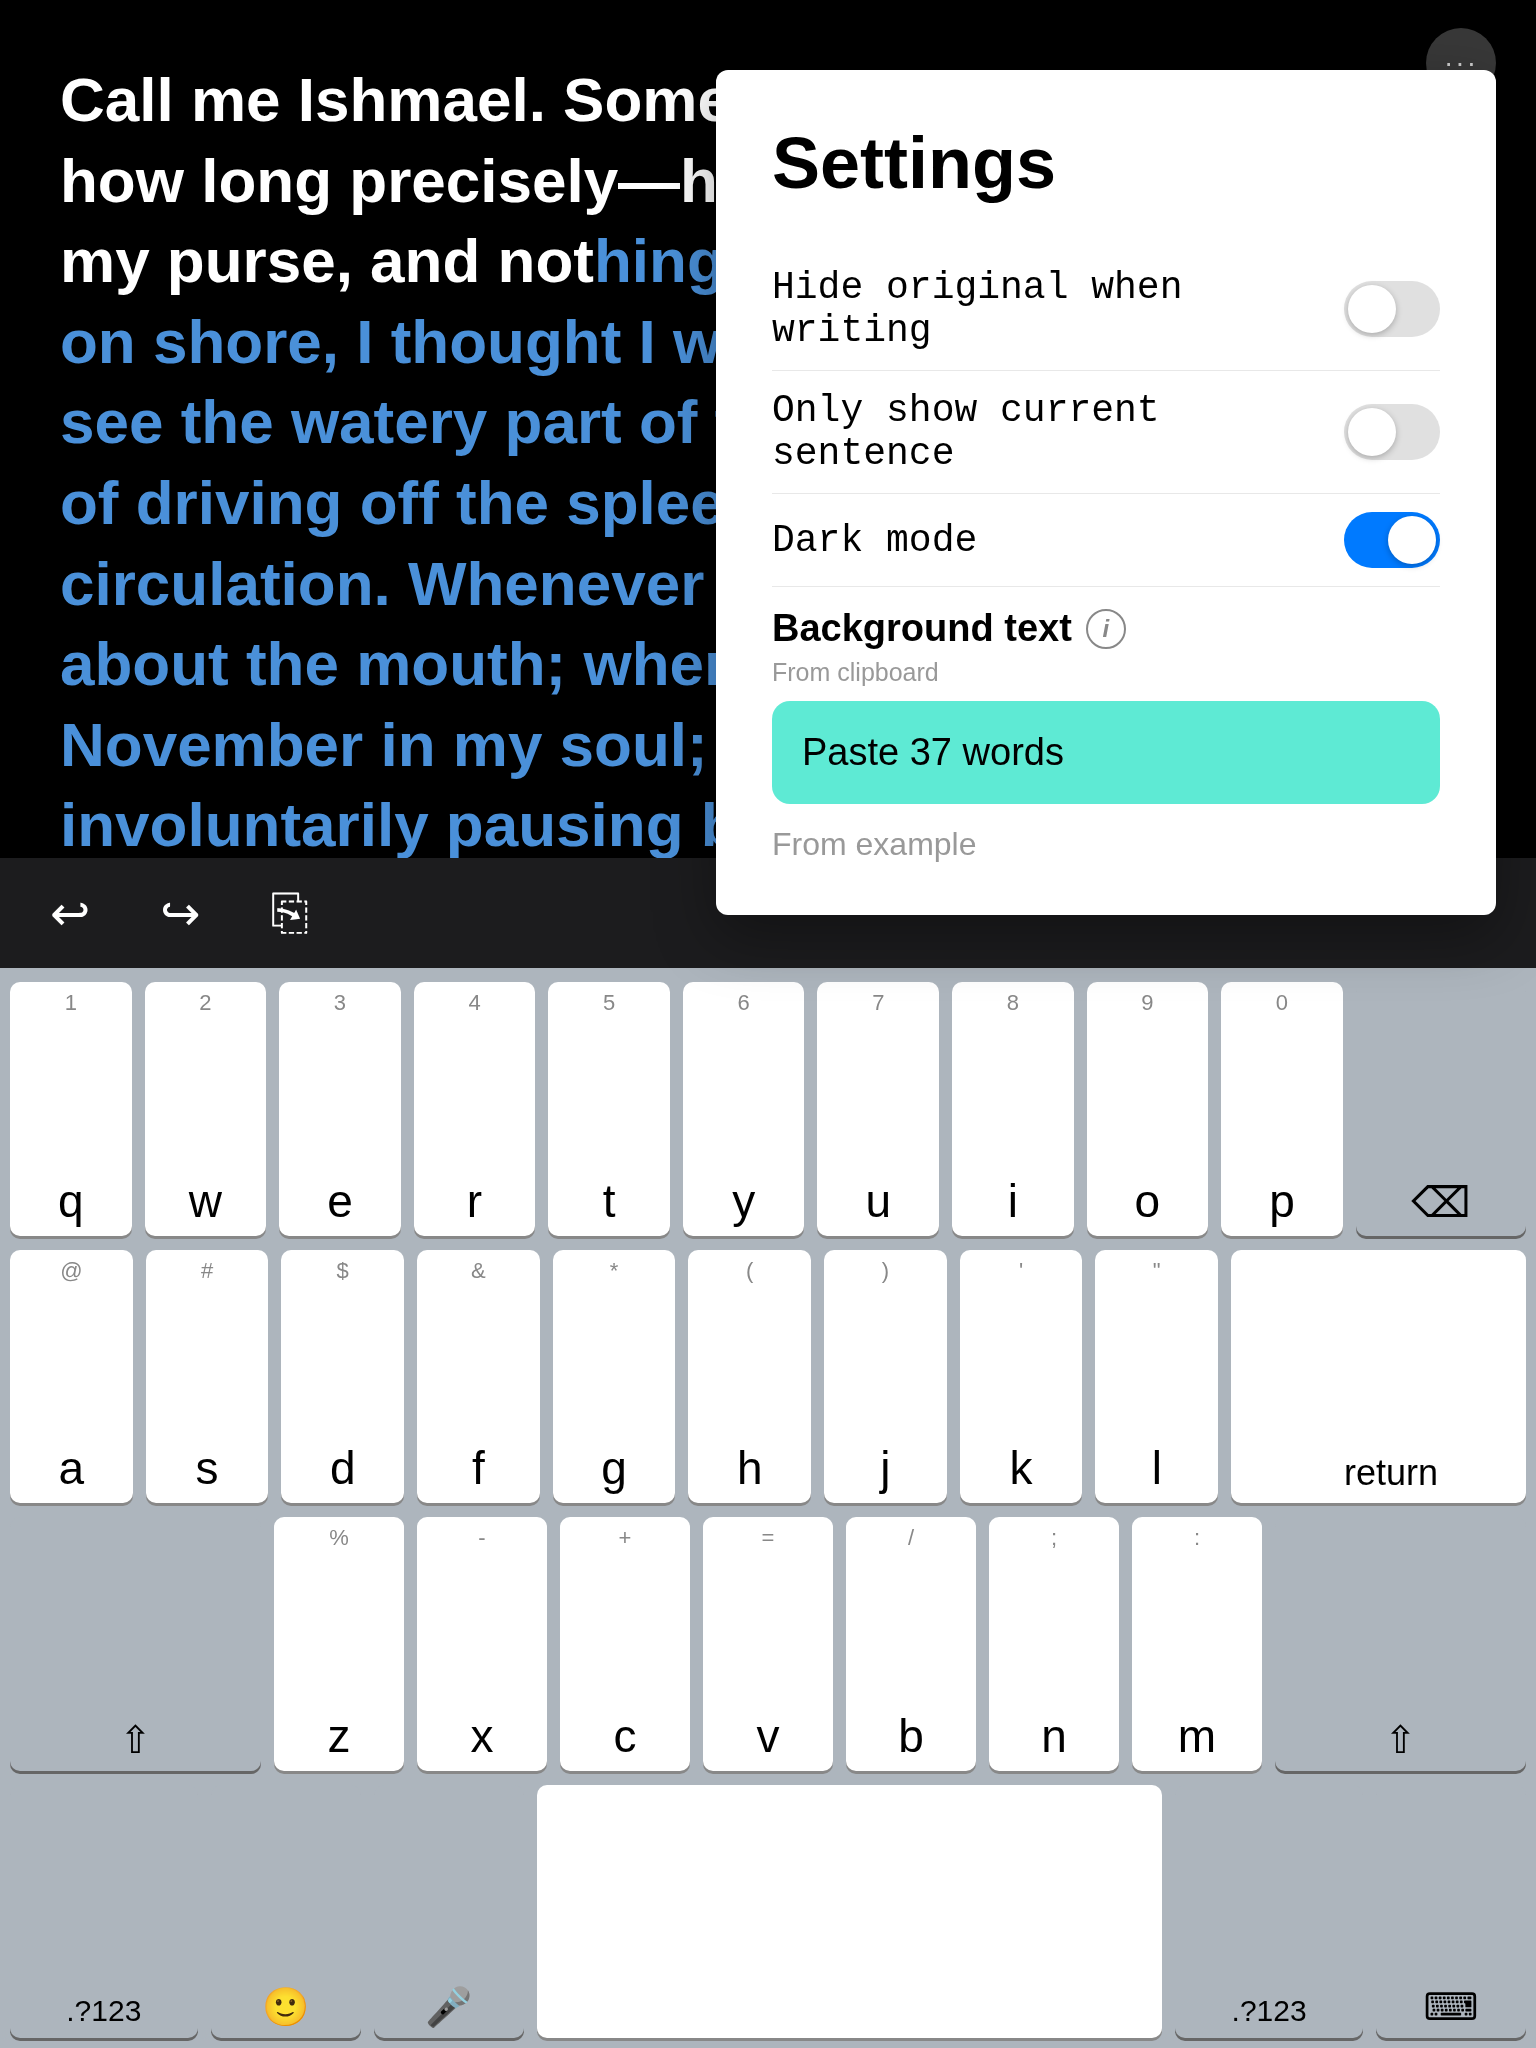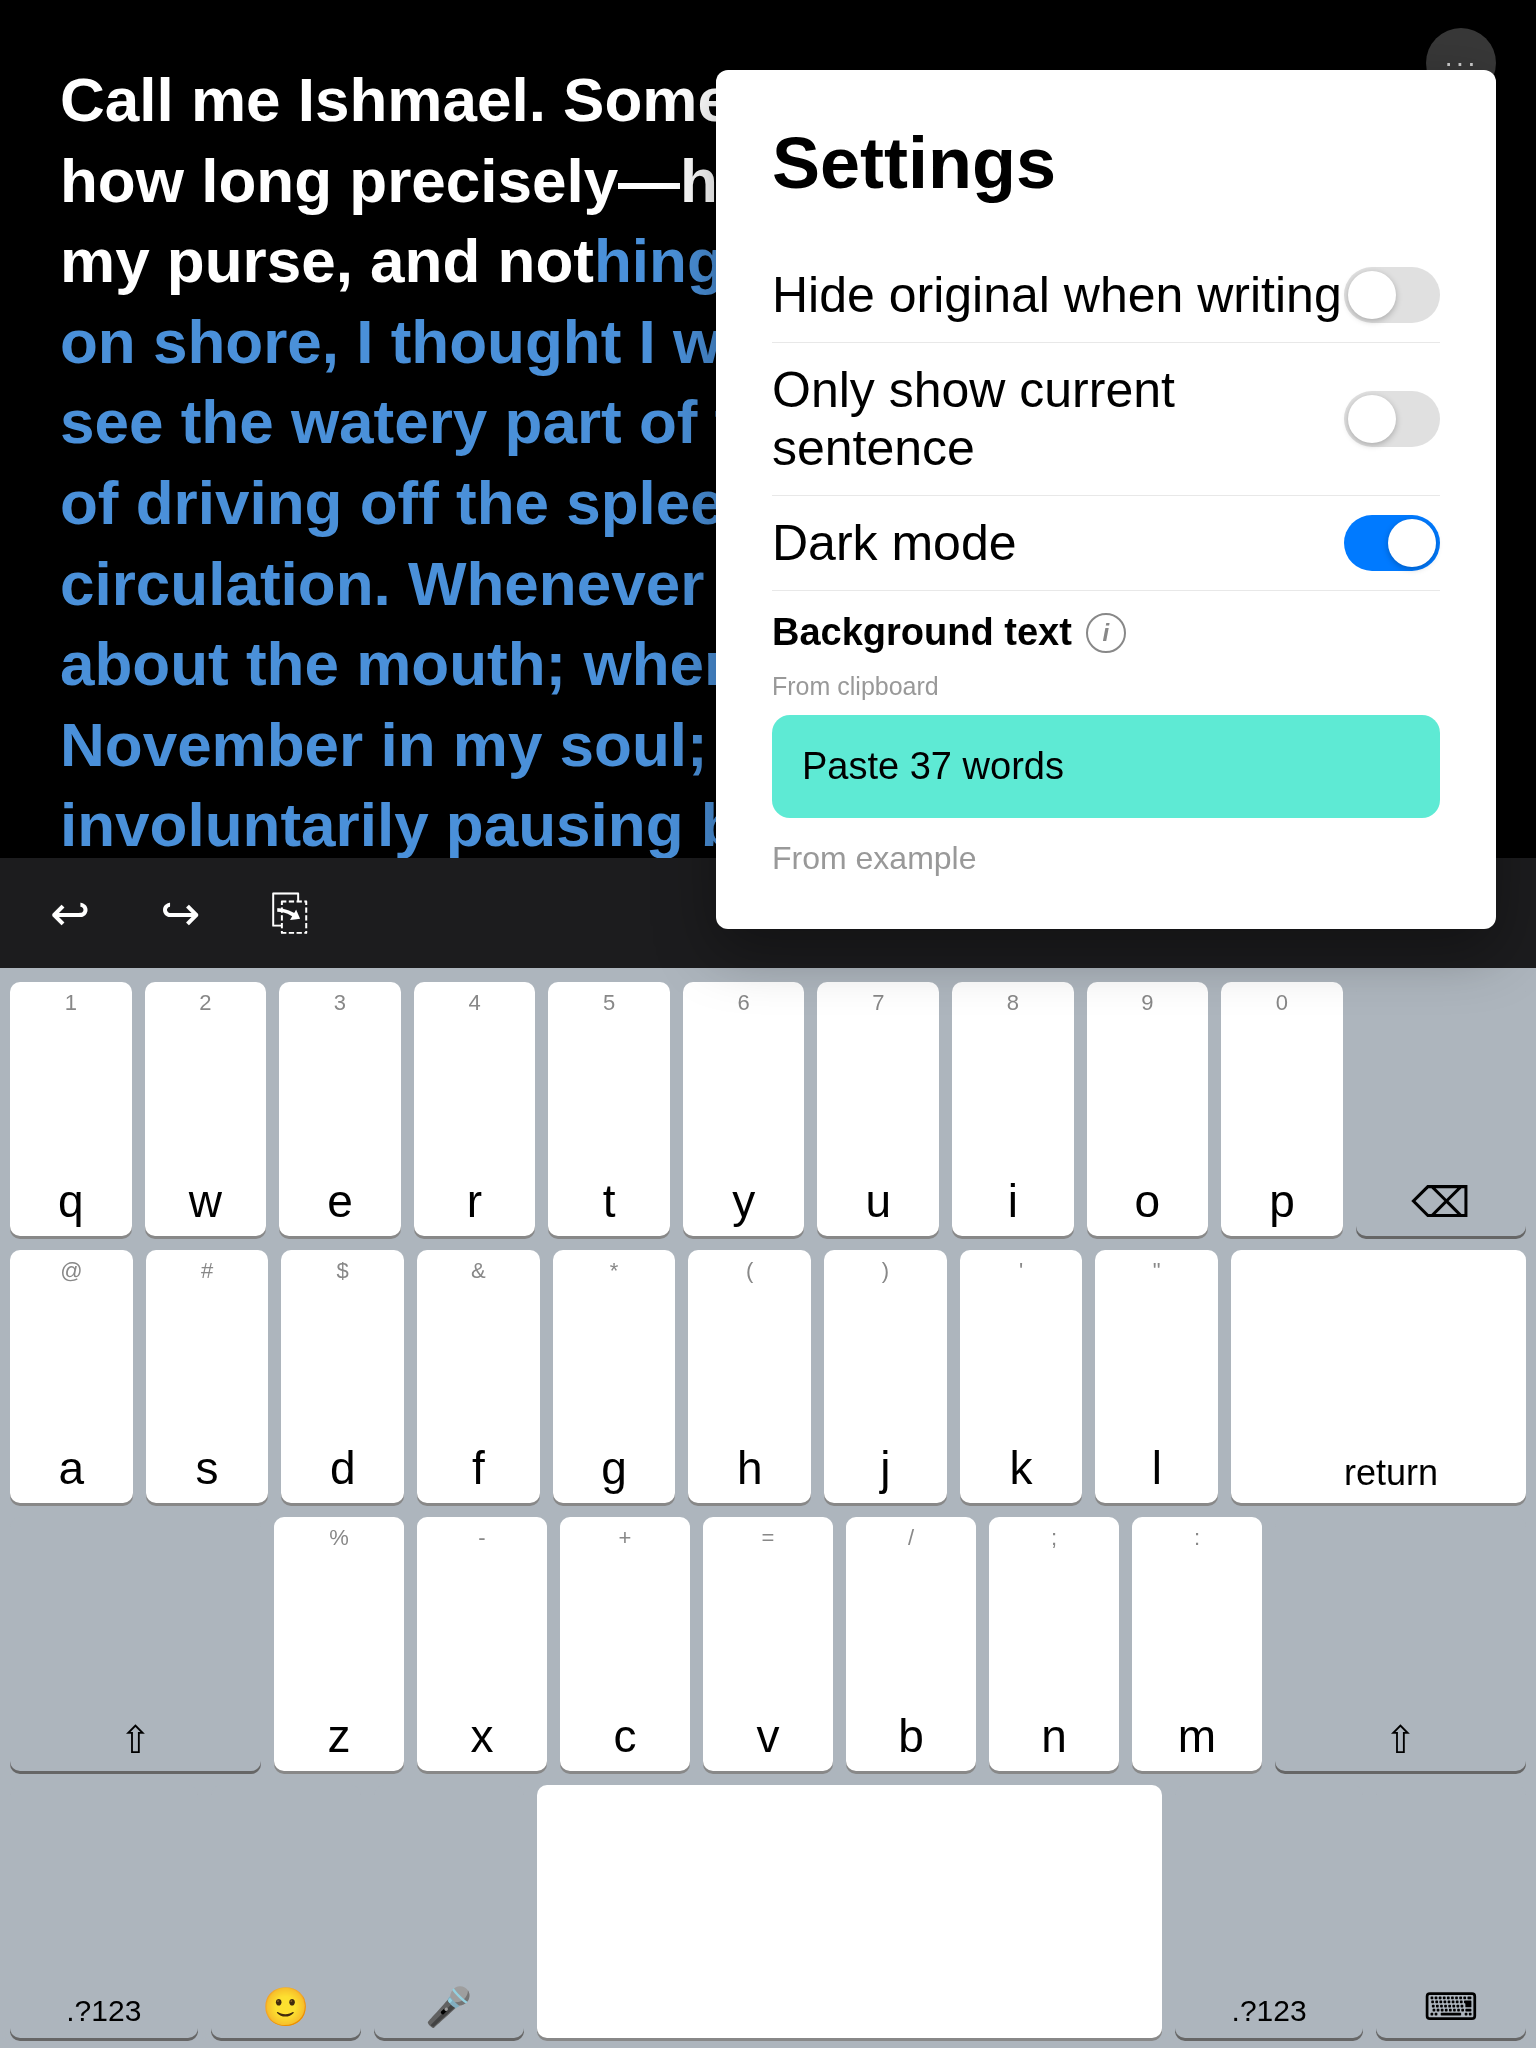--- a/index.html
+++ b/index.html
@@ -86,23 +86,24 @@
       justify-content: space-between;
       padding: 18px 0;
       border-bottom: 1px solid #e8e8e8;
     }
 
     .settings-row:last-of-type {
       border-bottom: none;
     }
 
     .settings-label {
-      font-size: 50px;
+      font-size: 38px;
       color: #000;
       font-weight: 400;
+      font-family: Liberation Mono, monospace;
     }
 
     
     .toggle {
       width: 96px;
       height: 56px;
       border-radius: 28px;
       position: relative;
       cursor: pointer;
       flex-shrink: 0;
@@ -137,21 +138,21 @@
 
     
     .bg-text-section {
       margin-top: 20px;
     }
 
     .bg-text-header {
       display: flex;
       align-items: center;
       gap: 14px;
-      margin-bottom: 18px;
+      margin-bottom: 8px;
     }
 
     .bg-text-title {
       font-size: 38px;
       font-weight: 600;
       color: #000;
     }
 
     .info-icon {
       width: 40px;

